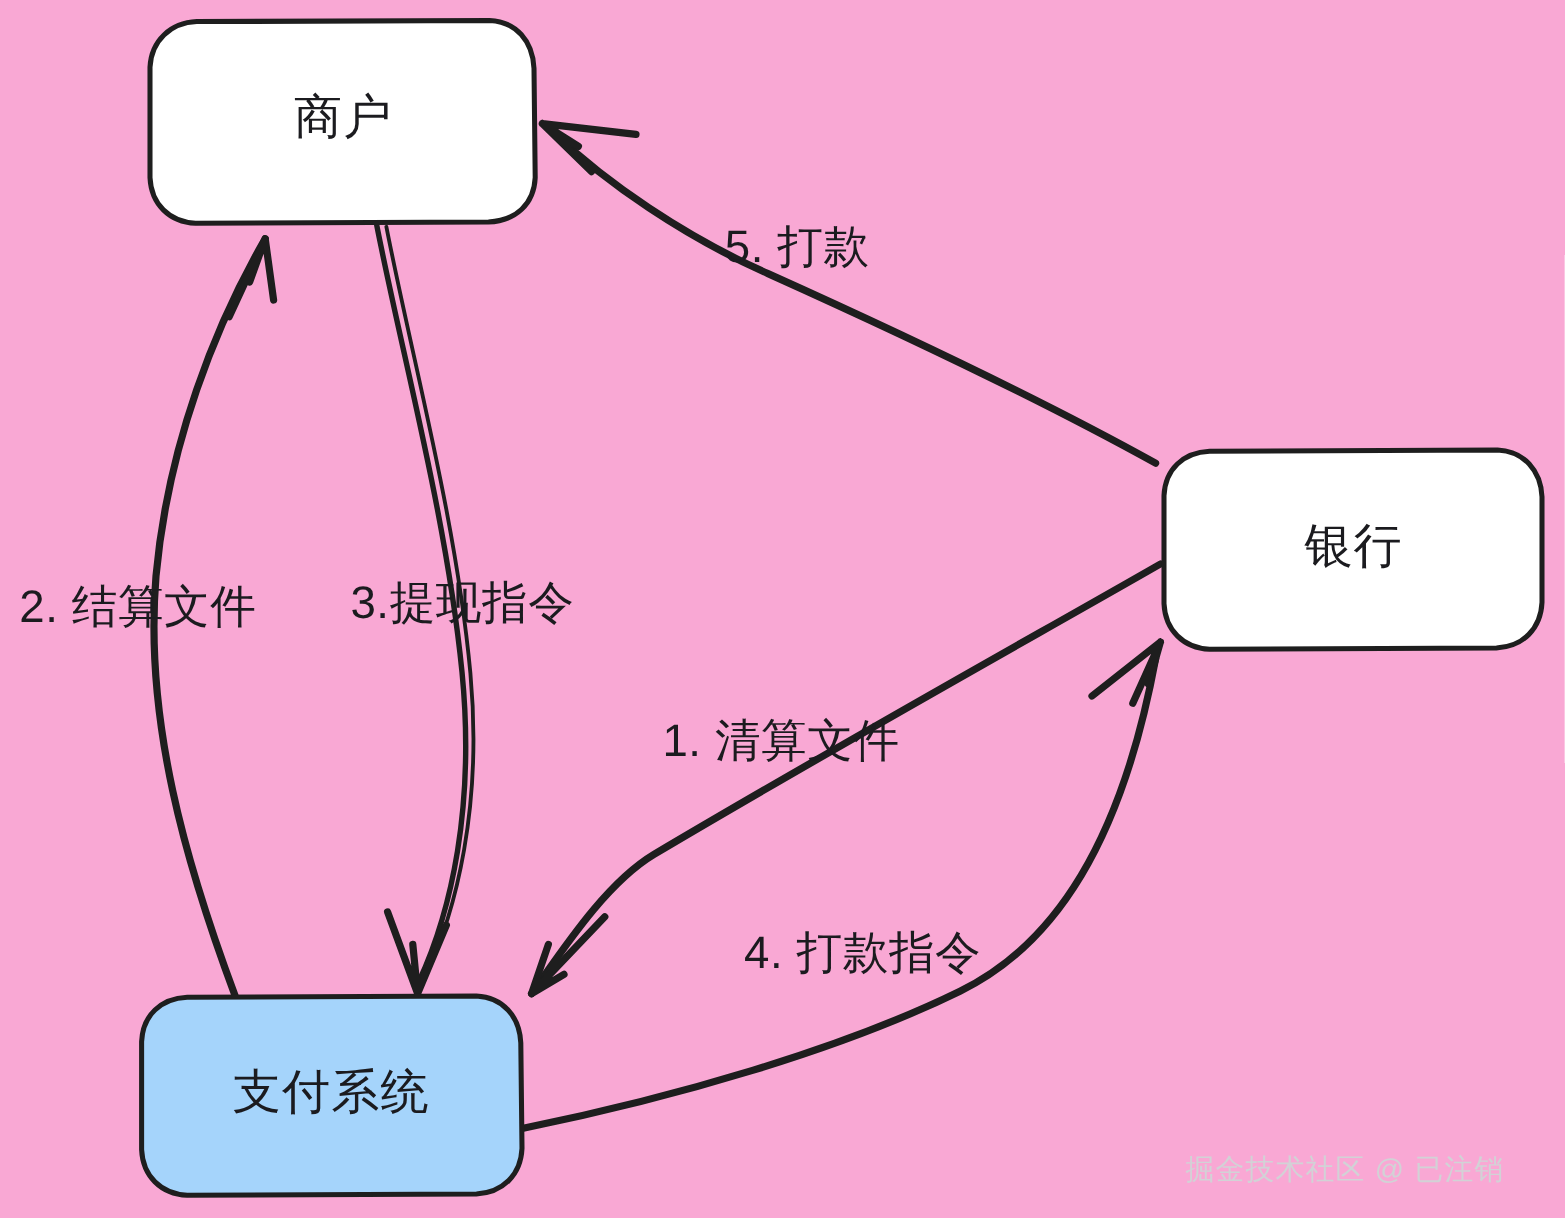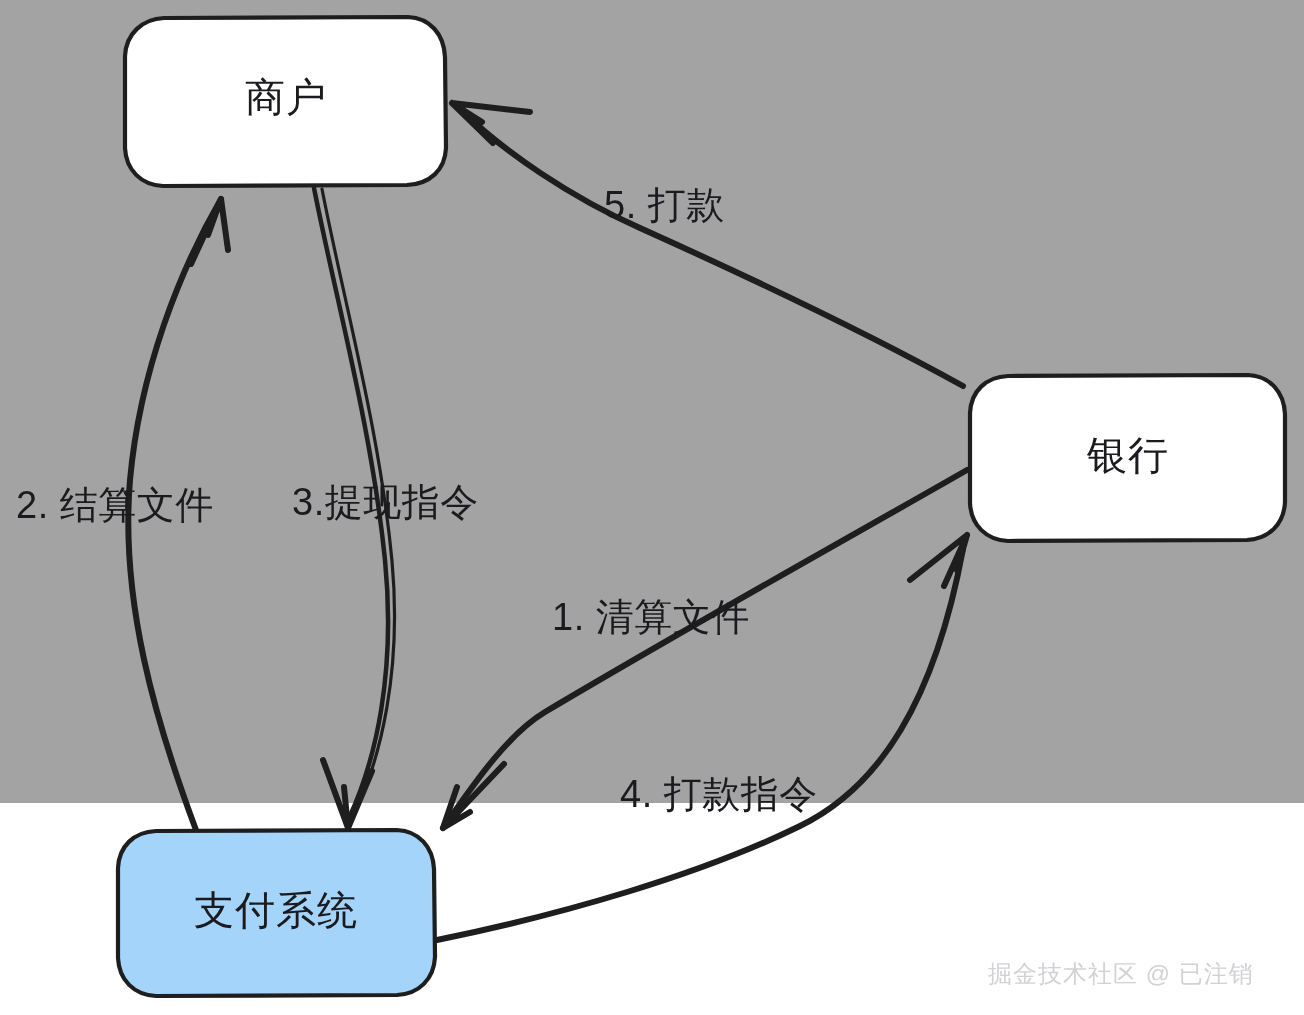--- a/index.html
+++ b/index.html
@@ -9,22 +9,22 @@
   }
   body {
     width: 1304px;
     height: 1015px;
     overflow: hidden;
     font-family: "Liberation Sans", "DejaVu Sans", sans-serif;
   }
   #canvas-root {
     position: relative;
     width: 1304px;
-    height: 803px;
-    background: #a3a3a3;
+    height: 1015px;
+    background: #f9a8d4;
   }
   #diagram-svg {
     position: absolute;
     left: 0;
     top: 0;
     width: 1304px;
     height: 1015px;
   }
   .node-label {
     font-family: "Liberation Sans", "DejaVu Sans", sans-serif;

